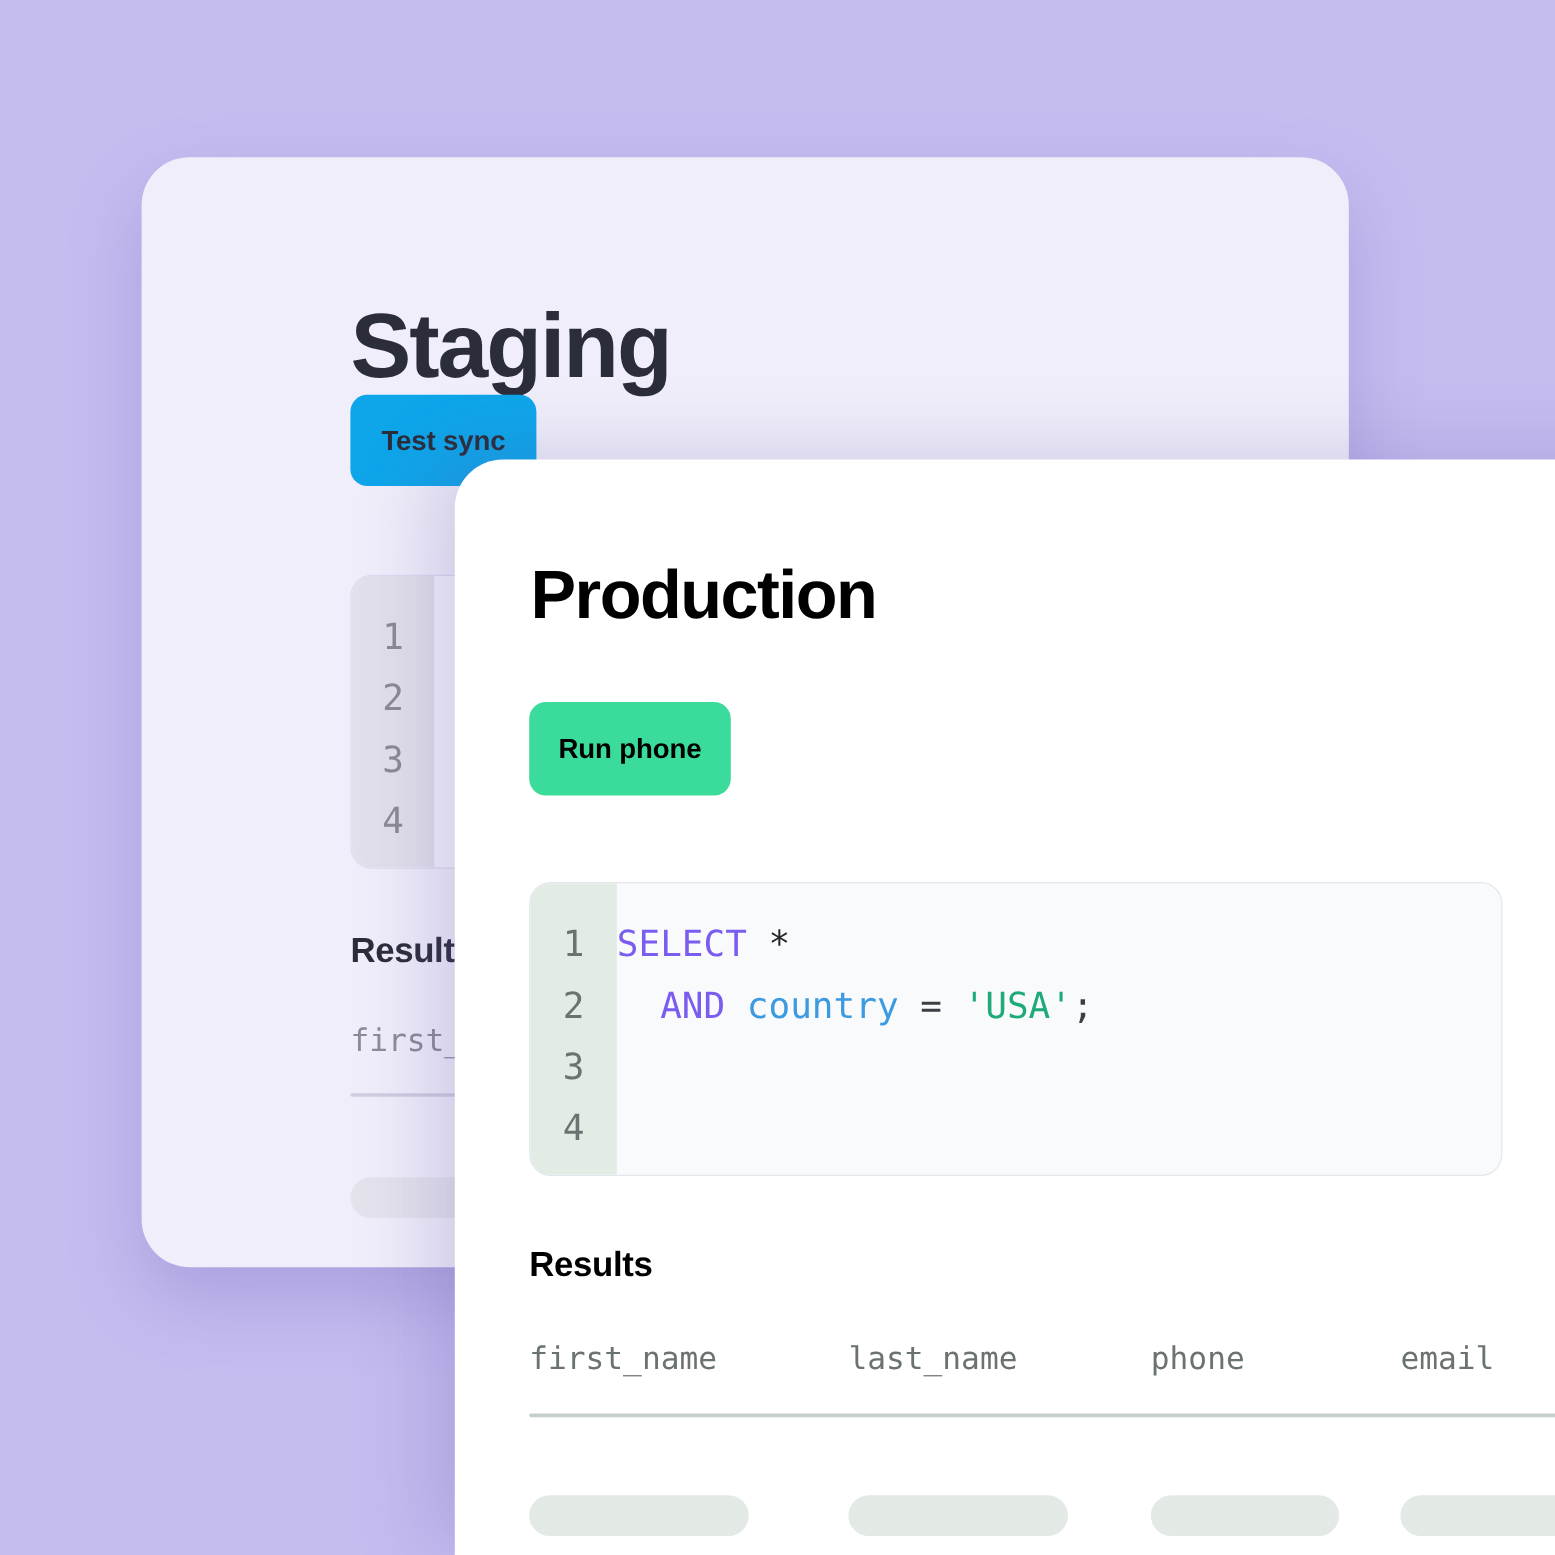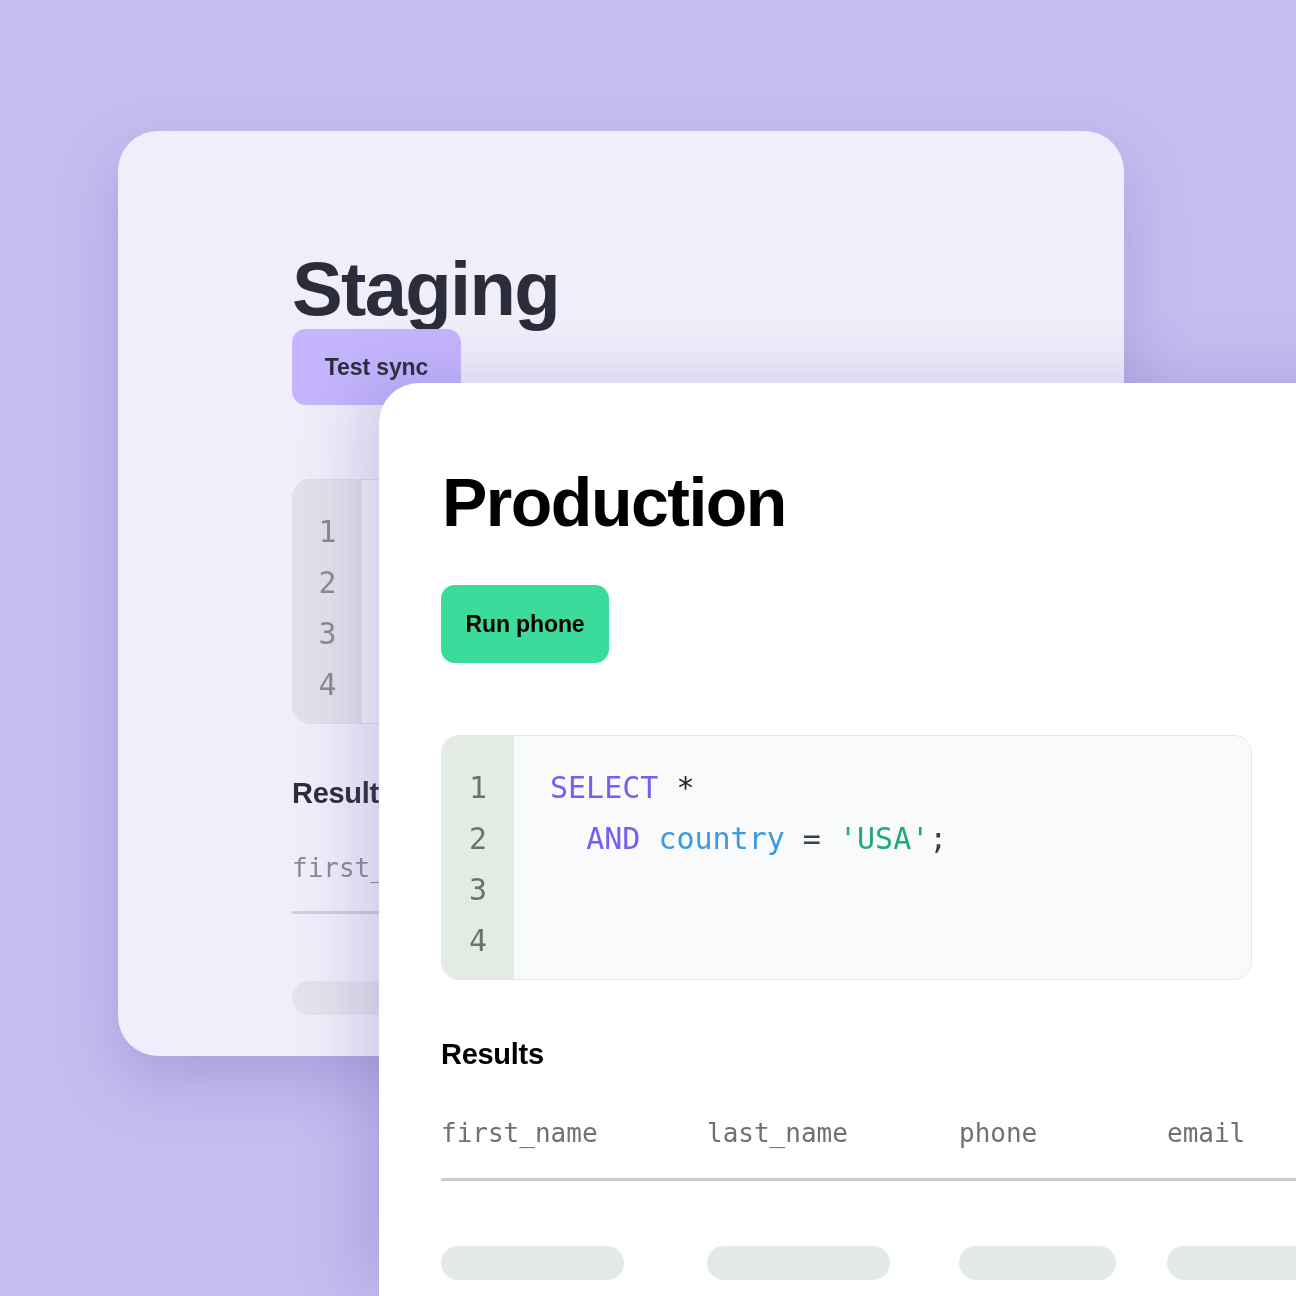--- a/index.html
+++ b/index.html
@@ -66,21 +66,21 @@
     top: 85px;
     font-size: 76px;
     color: #2b2d3a;
     margin-top: 35px;
   }
 
   #production-card .card-title {
     position: absolute;
     left: 63px;
     top: 85px;
-    font-size: 68px;
+    font-size: 57px;
     color: #000000;
   }
 
   
   .sync-button {
     position: absolute;
     border: none;
     border-radius: 14px;
     font-family: "Liberation Sans", sans-serif;
     font-weight: 700;
@@ -88,23 +88,23 @@
     letter-spacing: -0.005em;
     cursor: pointer;
     display: flex;
     align-items: center;
     justify-content: center;
   }
 
   #test-sync-button {
     left: 174px;
     top: 198px;
-    width: 169px;
+    width: 155px;
     height: 76px;
-    background: #c4b5fd;
+    background: #0ea5e9;
     color: #2b2d3a;
   }
 
   #run-sync-button {
     left: 62px;
     top: 202px;
     width: 168px;
     height: 78px;
     background: #3bdc9b;
     color: #000000;
@@ -170,21 +170,21 @@
     width: 811px;
     height: 245px;
     background: #f9fafb;
     border: 1px solid #e3e7ec;
   }
   #production-code .code-gutter {
     width: 72px;
     background: #e2ebe4;
   }
   #production-code .gutter-num { color: #6b7370; }
-  #production-code .code-body { padding-left: 36px; }
+  #production-code .code-body { }
   #production-code .tok-kw   { color: #7b5cf0; }
   #production-code .tok-id   { color: #3b9ae0; }
   #production-code .tok-str  { color: #1faa7a; }
   #production-code .tok-op   { color: #3a3f45; }
   #production-code .tok-star { color: #23272d; }
 
   
   .results-heading {
     position: absolute;
     font-weight: 700;

